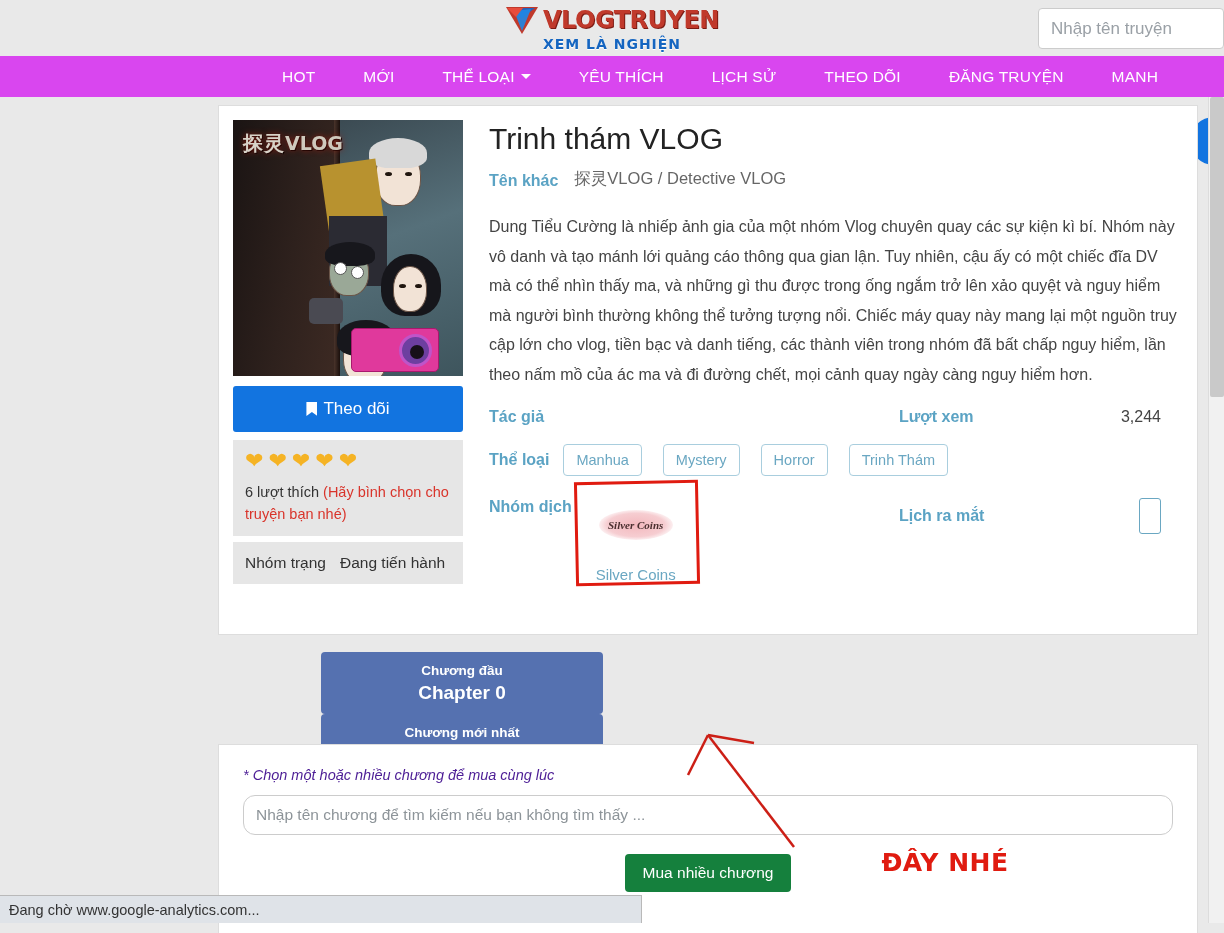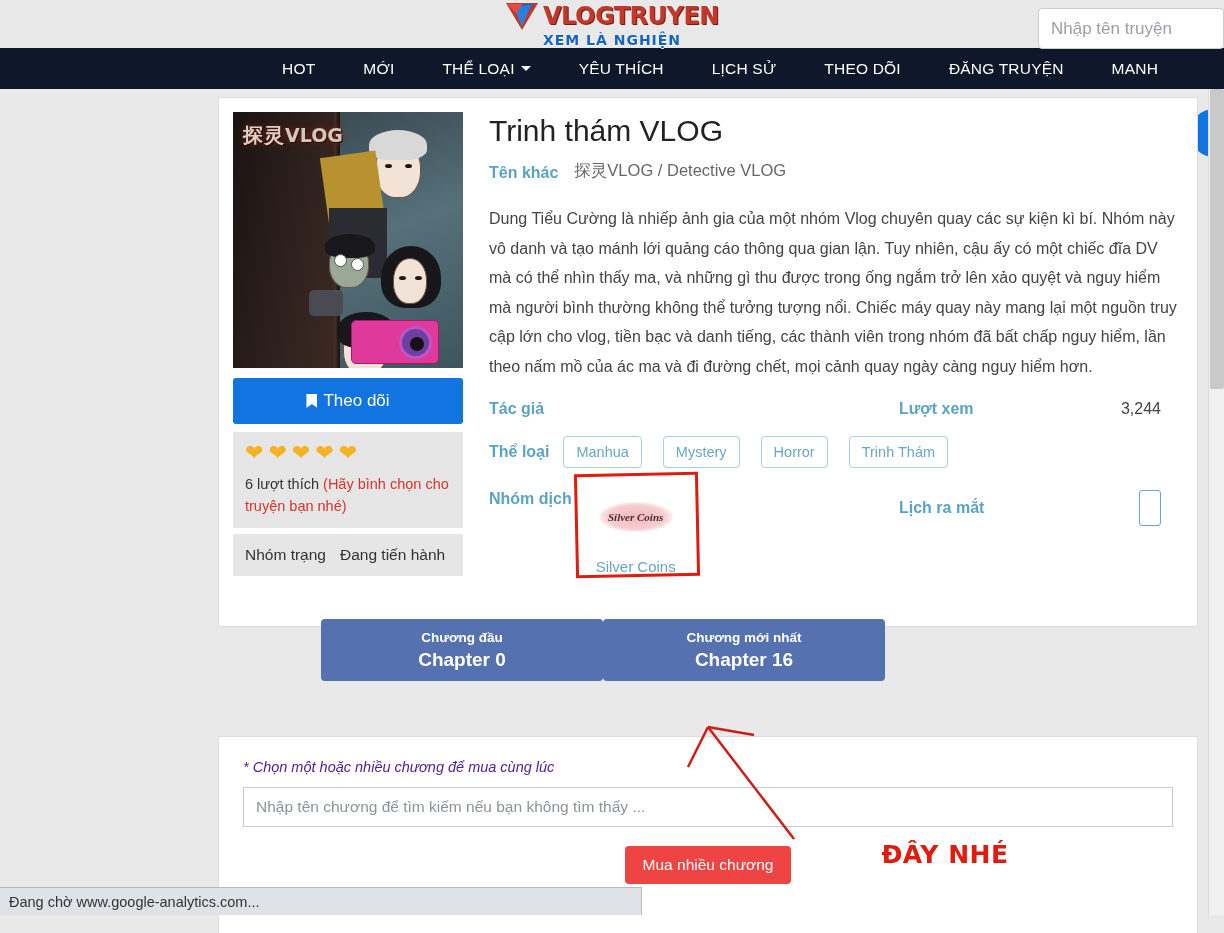--- a/index.html
+++ b/index.html
@@ -7,21 +7,21 @@
     margin: 0; padding: 0;
     width: 1224px; height: 933px;
     overflow: hidden;
     background: #e9e9e9;
     font-family: "Liberation Sans", sans-serif;
   }
 
   
   .header {
     position: relative;
-    height: 48px;
+    height: 56px;
     background: #e9e9e9;
     display: flex;
     align-items: center;
     justify-content: center;
   }
   .logo { display: flex; flex-direction: column; align-items: center; line-height: 1; }
   .logo-row { display: flex; align-items: center; gap: 4px; }
   .logo-mark { width: 34px; height: 30px; position: relative; }
   .logo-text-main {
     font-family: "DejaVu Sans", sans-serif;
@@ -40,21 +40,21 @@
     width: 186px; height: 41px;
     border: 1px solid #ccc; border-radius: 4px;
     background: #fff; padding: 0 12px;
     font-size: 17px; color: #333; outline: none;
     font-family: "Liberation Sans", sans-serif;
   }
   .search-input::placeholder { color: #9aa0a6; }
 
   
   .nav {
-    height: 41px; background: #0f172a;
+    height: 41px; background: #d946ef;
     display: flex; align-items: center;
     padding-left: 258px;
     white-space: nowrap; overflow: hidden;
   }
   .nav-item {
     color: #fff; font-size: 15.5px; font-weight: 500;
     letter-spacing: 0.2px; padding: 0 24px; cursor: pointer;
     display: flex; align-items: center; gap: 6px;
   }
   .caret {
@@ -180,46 +180,46 @@
   }
   .group-logo-text {
     position: relative; font-family: "Liberation Serif", serif;
     font-style: italic; font-weight: bold; font-size: 11px; color: #4a2f2f;
   }
   .group-name { margin-top: 10px; font-size: 15px; color: #6aa7c2; }
   .sched-box { width: 22px; height: 36px; border: 1px solid #6aa7c2; border-radius: 3px; }
 
   
   .chap-row {
-    position: absolute; left: 218px; top: 530px; width: 980px;
-    display: flex; justify-content: flex-start; padding: 0 103px;
+    position: absolute; left: 218px; top: 555px; width: 980px;
+    display: flex; justify-content: flex-start; padding: 0 103px; flex-direction: column;
   }
   .chap-btn {
     width: 282px; height: 62px; background: #5571b0; color: #fff;
     border: none; border-radius: 4px; cursor: pointer;
     display: flex; flex-direction: column; align-items: center; justify-content: center;
     gap: 4px; font-family: "Liberation Sans", sans-serif;
   }
   .chap-sub { font-size: 13.5px; font-weight: bold; }
   .chap-main { font-size: 19px; font-weight: bold; }
 
   
   .buy-card {
     position: absolute; left: 218px; top: 647px; width: 980px; height: 230px;
     background: #fff; border: 1px solid #ddd; padding: 22px 24px;
   }
   .buy-note { font-size: 14.5px; font-style: italic; color: #4c1d95; margin-bottom: 12px; }
   .buy-input {
-    width: 100%; height: 40px; border: 1px solid #ccc; border-radius: 0;
+    width: 100%; height: 40px; border: 1px solid #ccc; border-radius: 12px;
     padding: 0 12px; font-size: 15.5px; color: #333; outline: none;
     font-family: "Liberation Sans", sans-serif; background: #fff;
   }
   .buy-input::placeholder { color: #8d9499; }
   .buy-btn {
-    display: block; margin: 19px auto 0; background: #ef4444; color: #fff;
+    display: block; margin: 19px auto 0; background: #15803d; color: #fff;
     border: none; border-radius: 4px; padding: 10px 18px; font-size: 15.5px;
     cursor: pointer; font-family: "Liberation Sans", sans-serif;
   }
 
   
   .anno-arrow { position: absolute; left: 676px; top: 628px; pointer-events: none; }
   .anno-text {
     position: absolute; left: 820px; top: 752px; width: 250px;
     text-align: center; color: #e01b10; font-weight: bold;
     font-size: 25px; line-height: 1.12; letter-spacing: 0.5px;

